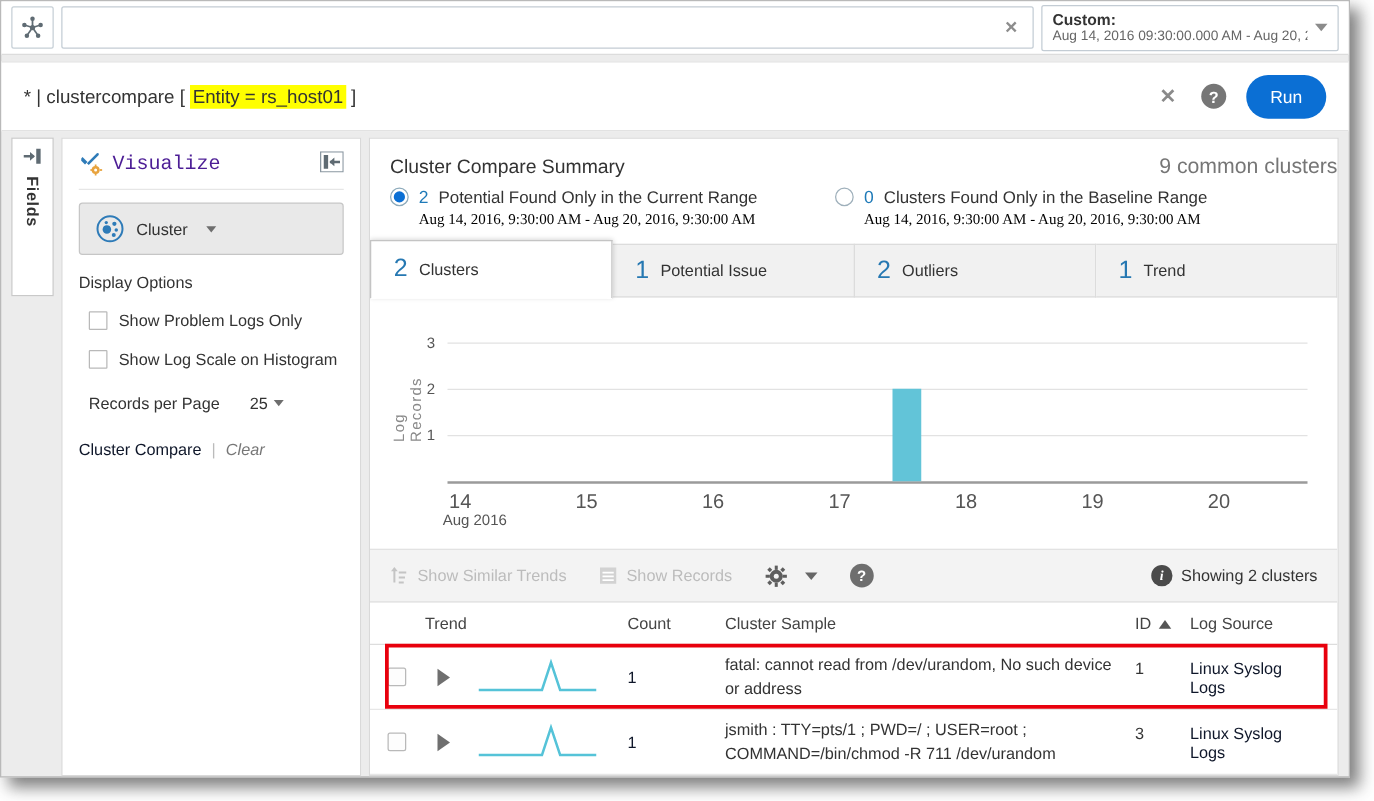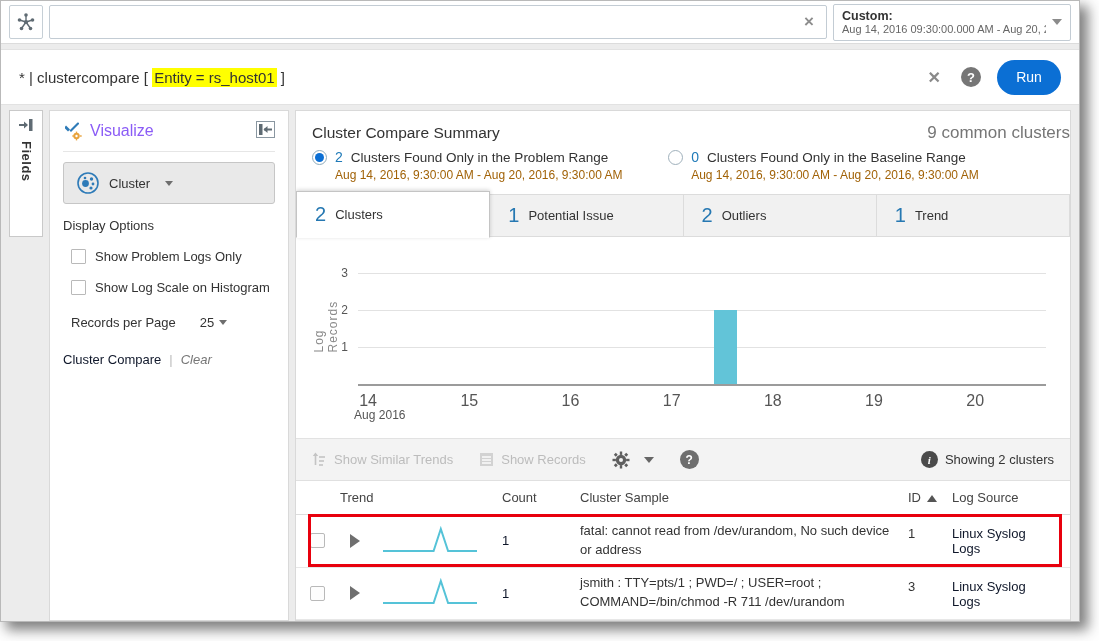--- a/index.html
+++ b/index.html
@@ -41,21 +41,21 @@
 
   
   .content { display:flex; align-items:stretch; padding:5px 8px 0 8px; gap:6px; height:516px; }
   .leftrail { width:34px; flex:none; }
   .fields-tab { width:34px; height:127px; background:#fff; border:1px solid #c9c9c9;
                 display:flex; flex-direction:column; align-items:center; padding-top:6px; cursor:pointer; }
   .fields-label { writing-mode:vertical-rl; font-size:13px; font-weight:bold; color:#333; margin-top:8px; letter-spacing:.5px; }
 
   .sidebar { width:240px; flex:none; background:#fff; border:1px solid #d9d9d9; padding:10px 13px; }
   .viz-head { display:flex; align-items:center; gap:7px; padding-bottom:10px; border-bottom:1px solid #e6e6e6; }
-  .viz-title { font-size:16px; color:#8b5cf6; flex:1; }
+  .viz-title { font-size:16px; color:#4c1d95; flex:1;font-family:Liberation Mono, monospace; }
   .collapse-btn { background:none; border:none; cursor:pointer; padding:0; }
   .cluster-btn { margin-top:10px; width:100%; height:42px; background:#e9e9e9; border:1px solid #c6c6c6;
                  border-radius:3px; display:flex; align-items:center; padding:0 12px; gap:9px; cursor:pointer; }
   .cluster-btn .lbl { font-size:13px; color:#333; }
   .cluster-btn .caret { border-top-color:#6e6e6e; border-left-width:4px; border-right-width:4px; border-top-width:5px; }
   .disp-label { font-size:13px; color:#333; margin:14px 0 4px 0; }
   .chk-row { display:flex; align-items:center; gap:9px; margin:16px 0 0 8px; cursor:pointer; }
   .chk-box { width:15px; height:15px; border:1px solid #b9b9b9; background:#fff; border-radius:1px; flex:none; }
   .chk-lbl { font-size:13px; color:#333; }
   .rpp-row { display:flex; align-items:center; margin:20px 0 0 8px; font-size:13px; color:#333; }
@@ -72,21 +72,21 @@
   .sum-title { font-size:15.5px; color:#333; flex:1; }
   .sum-common { font-size:17px; color:#767676; }
   .radio-row { display:flex; padding:4px 16px 0 16px; }
   .radio-opt { width:48%; }
   .radio-line { display:flex; align-items:center; gap:8px; cursor:pointer; }
   .radio-dot { width:15px; height:15px; border-radius:50%; border:1px solid #9fb0bb; background:#fff; flex:none; position:relative; }
   .radio-dot.sel { border-color:#8daabb; }
   .radio-dot.sel::after { content:''; position:absolute; left:2px; top:2px; width:9px; height:9px; border-radius:50%; background:#0b6fd4; }
   .radio-num { color:#1f7ab8; font-size:14px; }
   .radio-lbl { color:#333; font-size:13.5px; }
-  .radio-sub { font-size:12px; color:#a16207; margin:3px 0 0 23px; }
+  .radio-sub { font-size:12px; color:#000000; margin:3px 0 0 23px;font-family:Liberation Serif, serif; }
 
   .tabs { display:flex; margin-top:12px; }
   .tab { flex:1; height:43px; background:#f1f1f1; border:1px solid #dcdcdc; border-left:none;
          display:flex; align-items:center; padding-left:18px; gap:9px; cursor:pointer; }
   .tab:first-child { border-left:1px solid #dcdcdc; }
   .tab .num { color:#2678b2; font-size:20px; }
   .tab .lbl { color:#333; font-size:13px; }
   .tab.active { background:#fff; border:1px solid #c4c4c4; border-bottom:1px solid #fff;
                 box-shadow:0 -1px 4px rgba(0,0,0,.18); position:relative; z-index:2;
                 margin-top:-3px; height:47px; }
@@ -264,21 +264,21 @@
       <div class="sum-head">
         <span class="sum-title">Cluster Compare Summary</span>
         <span class="sum-common">9 common clusters</span>
       </div>
 
       <div class="radio-row">
         <div class="radio-opt">
           <div class="radio-line">
             <span class="radio-dot sel"></span>
             <span class="radio-num">2</span>
-            <span class="radio-lbl">Clusters Found Only in the Problem Range</span>
+            <span class="radio-lbl">Potential Found Only in the Current Range</span>
           </div>
           <div class="radio-sub">Aug 14, 2016, 9:30:00 AM - Aug 20, 2016, 9:30:00 AM</div>
         </div>
         <div class="radio-opt">
           <div class="radio-line">
             <span class="radio-dot"></span>
             <span class="radio-num">0</span>
             <span class="radio-lbl">Clusters Found Only in the Baseline Range</span>
           </div>
           <div class="radio-sub">Aug 14, 2016, 9:30:00 AM - Aug 20, 2016, 9:30:00 AM</div>

